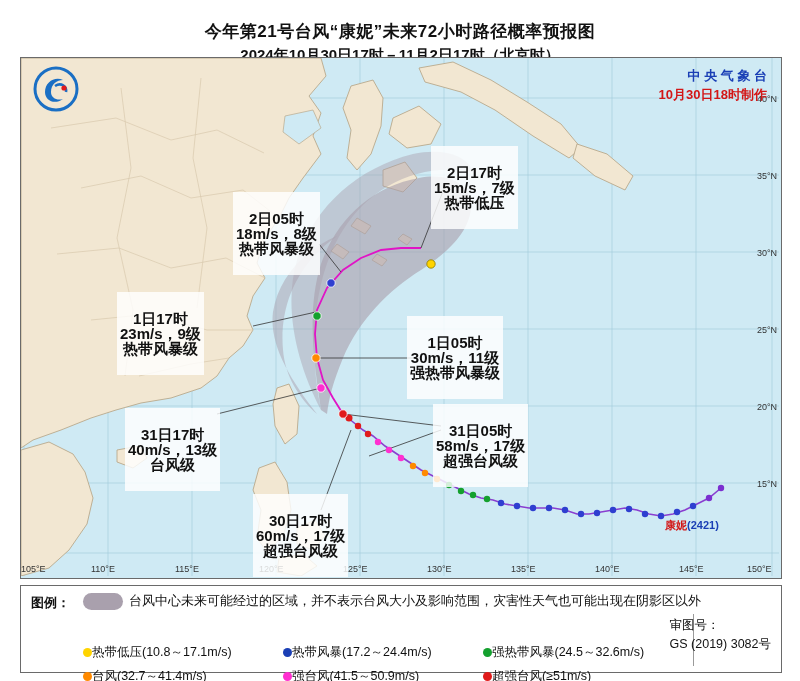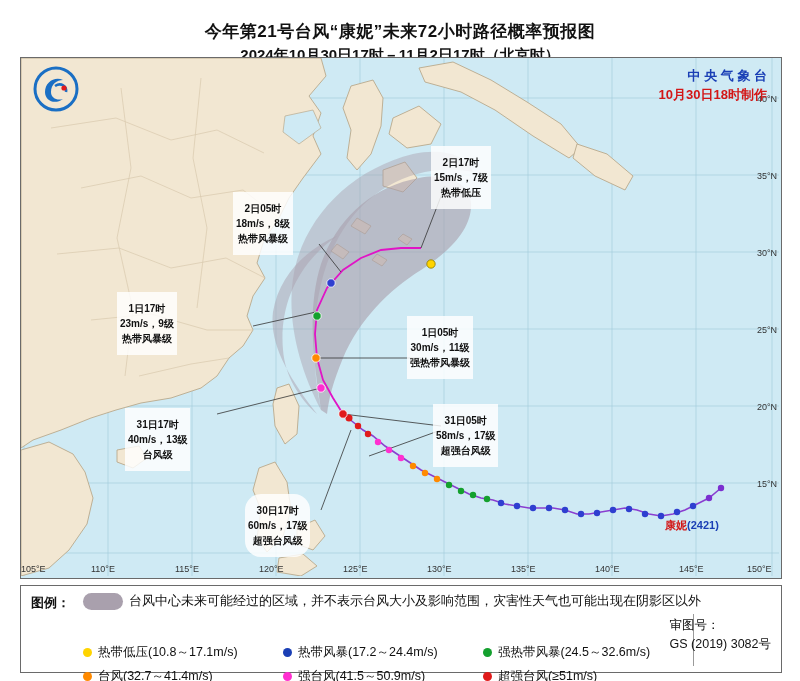--- a/index.html
+++ b/index.html
@@ -47,26 +47,26 @@
   .agency .red{color:#d31616;}
   .cma-logo{
     position:absolute;
     left:12px;top:8px;
     width:46px;height:46px;
   }
   
   .callout{
     position:absolute;
     background:rgba(255,255,255,0.82);
-    font-size:10px;
+    font-size:15px;
     font-weight:bold;
     line-height:15px;
     color:#111;
     text-align:center;
-    padding:9px 3px;
+    padding:19px 3px;
     white-space:nowrap;
   }
   .storm-name{
     position:absolute;
     font-size:11px;
     font-weight:bold;
     color:#d31616;
   }
   .storm-name .code{color:#1a3fb5;font-weight:bold;}
   
@@ -91,21 +91,21 @@
   }
   .legend-shade-text{font-size:13px;}
   .legend-items{
     position:absolute;left:62px;top:32px;
     width:540px;
     display:grid;
     grid-template-columns:200px 200px 200px;
     grid-template-rows:24px 24px;
     align-items:center;
   }
-  .lg-item{display:flex;align-items:center;gap:6px;font-size:12.5px;margin-top:45px;}
+  .lg-item{display:flex;align-items:center;font-size:12.5px;margin-top:45px;}
   .dot{width:9px;height:9px;border-radius:50%;display:inline-block;}
   .legend-right{
     position:absolute;right:10px;top:30px;
     text-align:left;
     font-size:12.5px;
     line-height:19px;
   }
   .legend-divider{
     position:absolute;
     left:672px;top:28px;width:1px;height:52px;
@@ -318,21 +318,21 @@
     <div>40m/s，13级</div>
     <div>台风级</div>
   </div>
 
   <div class="callout" style="left:412px;top:346px;">
     <div>31日05时</div>
     <div>58m/s，17级</div>
     <div>超强台风级</div>
   </div>
 
-  <div class="callout" style="left:224px;top:436px;border-radius:16px;">
+  <div class="callout" style="left:232px;top:436px;">
     <div>30日17时</div>
     <div>60m/s，17级</div>
     <div>超强台风级</div>
   </div>
 
   <div class="storm-name" style="left:644px;top:460px;">
     <span>康妮</span><span class="code">(2421)</span>
   </div>
 </div>
 

